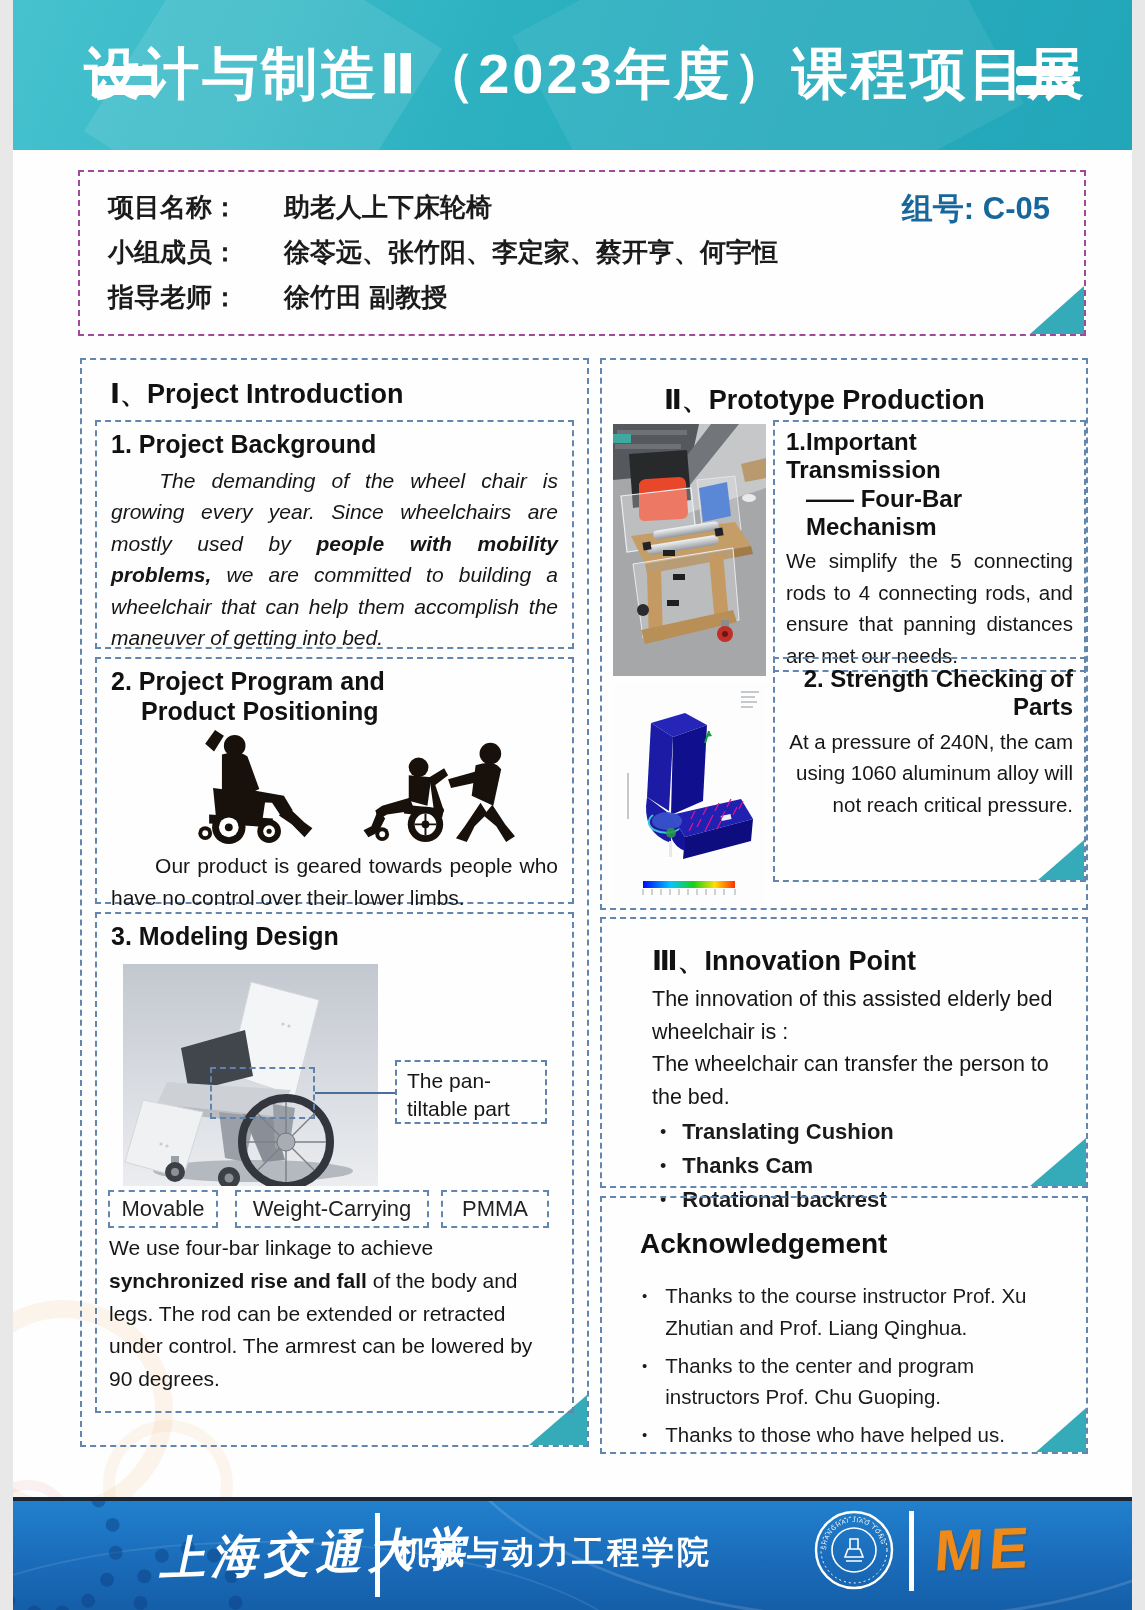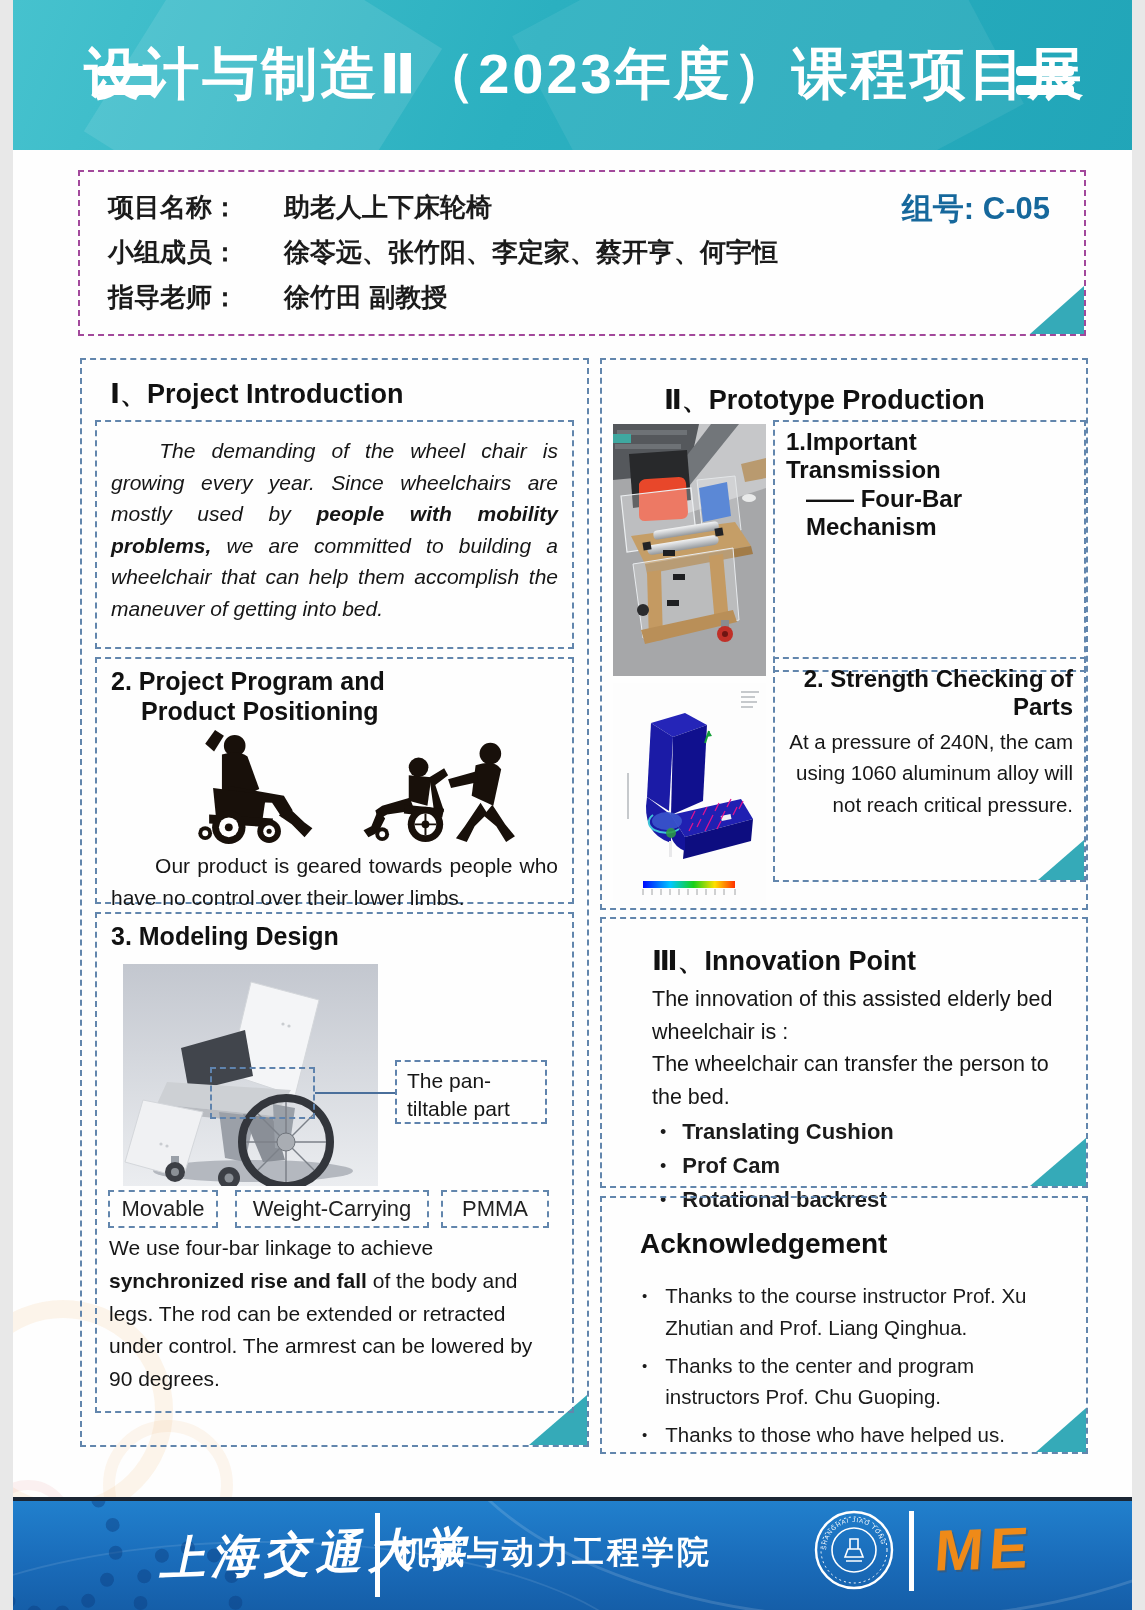--- a/index.html
+++ b/index.html
@@ -110,20 +110,21 @@
     </div>
     <div class="tri tri-br" style="width:54px;height:48px;"></div>
   </div>
 
   <div class="dbox" style="left:67px;top:358px;width:509px;height:1089px;">
     <div class="sec-heading" style="left:28px;top:16px;">Ⅰ、Project Introduction</div>
     <div class="tri tri-br" style="width:58px;height:50px;"></div>
   </div>
 
   <div class="dbox" style="left:82px;top:420px;width:479px;height:229px;padding:8px 14px;">
+    <div class="sub-title">1. Project Background</div>
     <p class="body-txt just" style="margin:5px 0 0 0;text-indent:2.3em;font-style:italic;"><span>The demanding of the wheel chair is growing every year. Since wheelchairs are mostly used by </span><b>people with mobility problems,</b><span> we are committed to building a wheelchair that can help them accomplish the maneuver of getting into bed.</span></p>
   </div>
 
   <div class="dbox" style="left:82px;top:657px;width:479px;height:247px;padding:8px 14px;">
     <div class="sub-title">2. Project Program and</div>
     <div class="sub-title" style="margin-left:30px;">Product Positioning</div>
 
     <svg width="440" height="118" viewBox="0 0 440 120" style="display:block;margin:2px auto 0 auto;">
       <g fill="#18100a">
 
@@ -260,20 +261,21 @@
       <rect x="108" y="196" width="8" height="8" fill="#8a8d90"></rect>
       <circle cx="112" cy="210" r="8" fill="#c03028"></circle>
         <circle cx="112" cy="210" r="3" fill="#6e1512"></circle>
       <ellipse cx="136" cy="74" rx="7" ry="4" fill="#e9eaea"></ellipse>
     </svg>
   </div>
 
   <div class="dbox" style="left:760px;top:420px;width:313px;height:252px;padding:6px 11px;">
     <div class="sub-title" style="font-size:24px;">1.Important Transmission</div>
     <div class="sub-title" style="font-size:24px;margin-left:20px;">—— Four-Bar Mechanism</div>
+    <p class="body-txt just" style="margin:4px 0 0 0;font-size:20.5px;line-height:1.54;">We simplify the 5 connecting rods to 4 connecting rods, and ensure that panning distances are met our needs.</p>
   </div>
 
   <div class="img-frame" style="left:600px;top:683px;width:153px;height:222px;">
     <svg width="153" height="222" viewBox="0 0 153 222">
       <rect width="153" height="222" fill="#fdfdfd"></rect>
       <rect x="14" y="90" width="2" height="46" fill="#c6c9cc"></rect>
       <rect x="128" y="8" width="18" height="2" fill="#c6c9cc"></rect>
         <rect x="128" y="13" width="14" height="2" fill="#c6c9cc"></rect>
       <rect x="128" y="18" width="16" height="2" fill="#c6c9cc"></rect>
         <rect x="128" y="23" width="12" height="2" fill="#c6c9cc"></rect>
@@ -344,21 +346,21 @@
       <div>The innovation of this assisted elderly bed wheelchair is :</div>
       <div>The wheelchair can transfer the person to the bed.</div>
     </div>
     <div style="position:absolute;left:58px;top:196px;width:400px;">
       <div class="inno-bullet">
           <span class="dot">•</span>
           <span>Translating Cushion</span>
         </div>
       <div class="inno-bullet">
           <span class="dot">•</span>
-          <span>Prof Cam</span>
+          <span>Thanks Cam</span>
         </div>
       <div class="inno-bullet">
           <span class="dot">•</span>
           <span>Rotational backrest</span>
         </div>
     </div>
     <div class="tri tri-br" style="width:56px;height:48px;"></div>
   </div>
 
   <div class="dbox" style="left:587px;top:1196px;width:488px;height:258px;">

